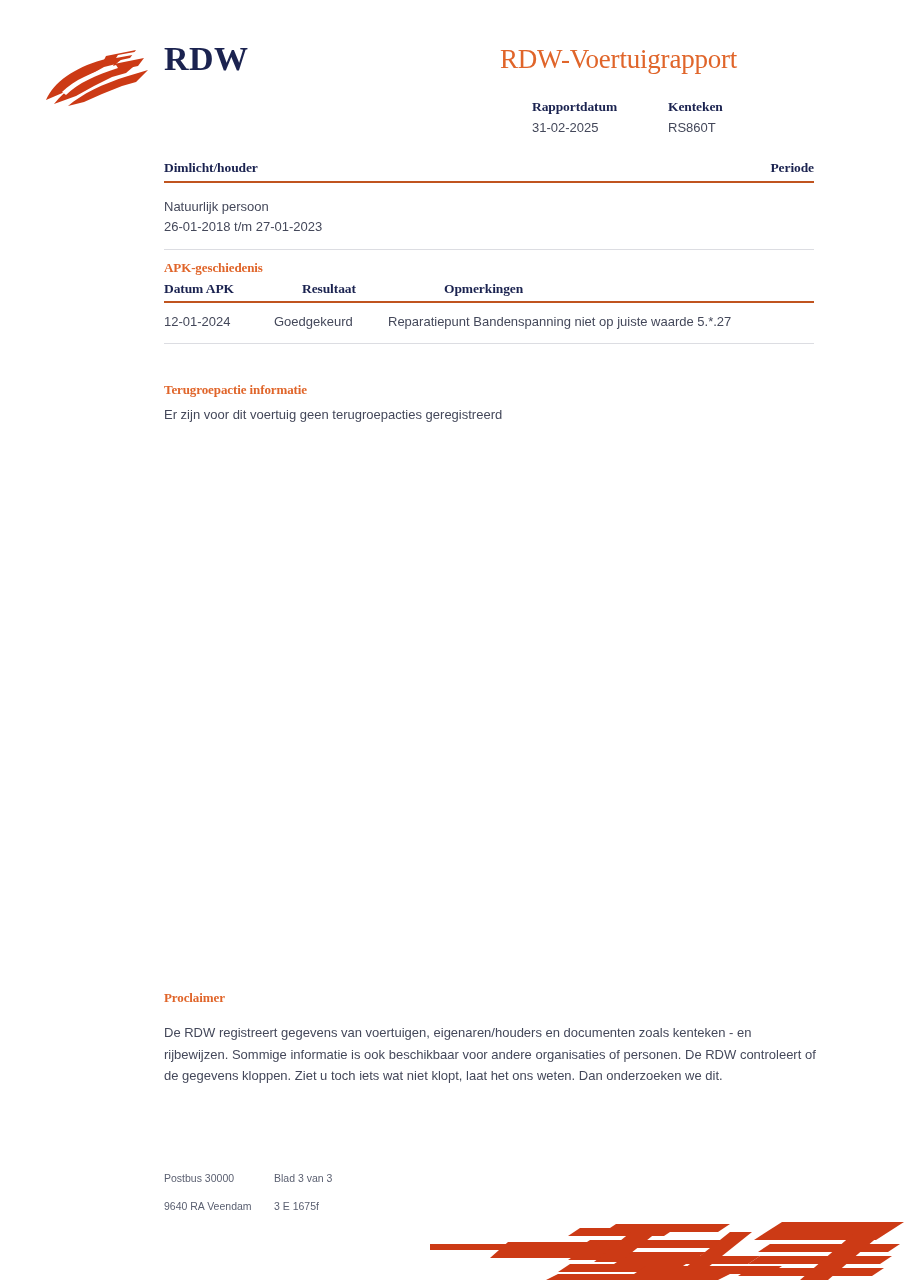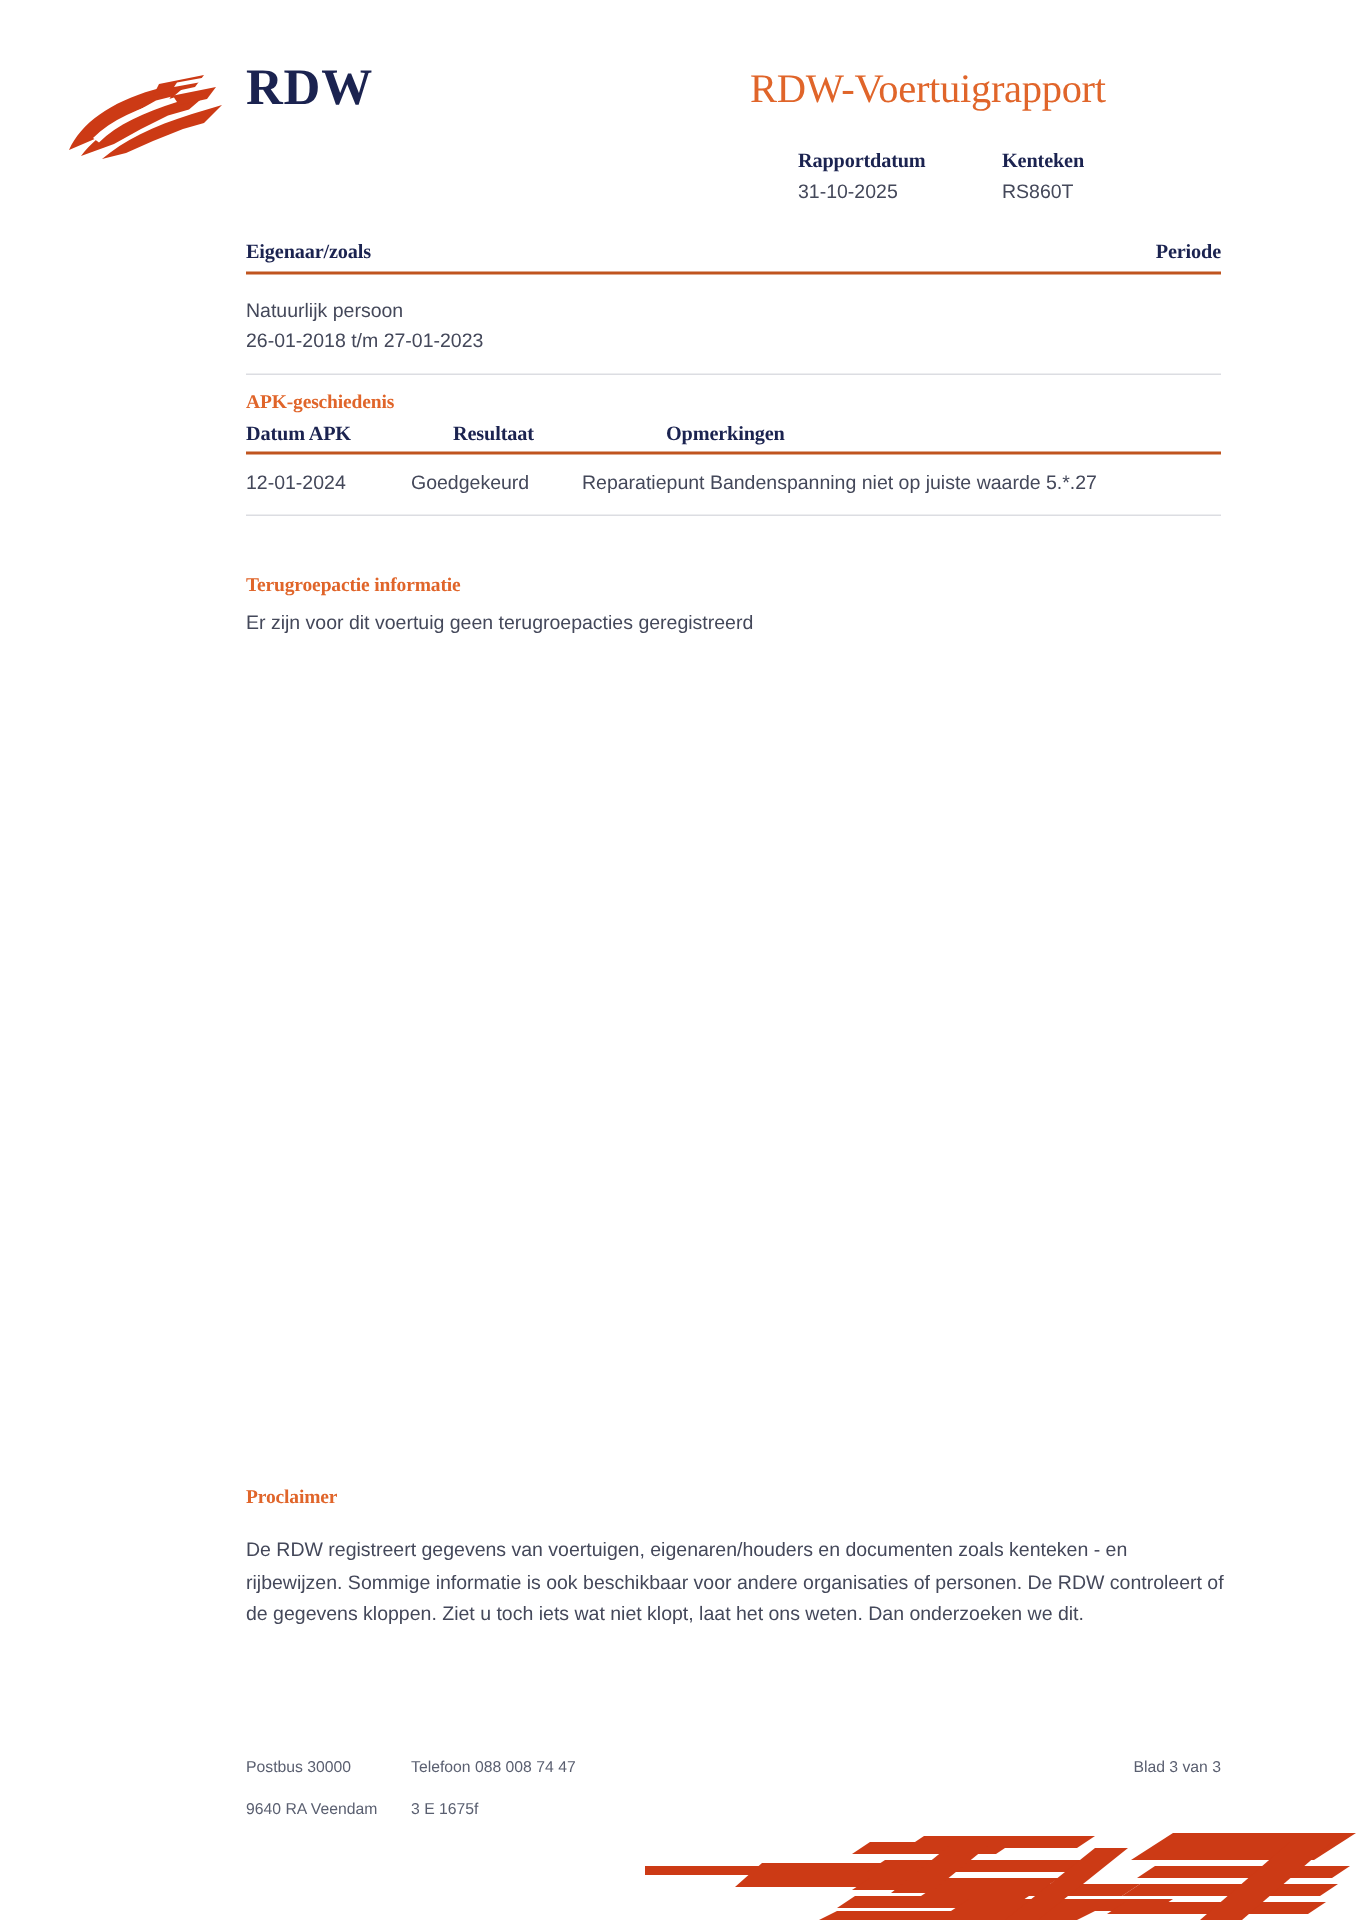--- a/index.html
+++ b/index.html
@@ -111,31 +111,31 @@
     <div class="meta-row">
       <div class="meta-col">
         <div class="meta-label">Rapportdatum</div>
       </div>
       <div class="meta-col">
         <div class="meta-label">Kenteken</div>
       </div>
     </div>
     <div class="meta-row">
       <div class="meta-col">
-        <div class="meta-value">31-10-2025</div>
+        <div class="meta-value">31-02-2025</div>
       </div>
       <div class="meta-col">
         <div class="meta-value">RS860T</div>
       </div>
     </div>
   </div>
 
   <div class="owner-block">
     <div class="owner-head">
-      <div class="sec-head-serif">Eigenaar/zoals</div>
+      <div class="sec-head-serif">Dimlicht/houder</div>
       <div class="sec-head-serif">Periode</div>
     </div>
     <div class="rule-orange"></div>
     <div class="owner-row">
       <div class="body-text">Natuurlijk persoon</div>
       <div class="body-text">26-01-2018 t/m 27-01-2023</div>
     </div>
     <div class="rule-grey"></div>
   </div>
 
@@ -163,21 +163,20 @@
   </div>
 
   <div class="disc-block">
     <div class="sec-head-orange">Proclaimer</div>
     <div class="body-text">De RDW registreert gegevens van voertuigen, eigenaren/houders en documenten zoals kenteken - en rijbewijzen. Sommige informatie is ook beschikbaar voor andere organisaties of personen. De RDW controleert of de gegevens kloppen. Ziet u toch iets wat niet klopt, laat het ons weten. Dan onderzoeken we dit.</div>
   </div>
 
   <div class="footer">
     <div class="foot-line">
       <div class="f-a">Postbus 30000</div>
-      <div class="f-b">Telefoon 088 008 74 47</div>
       <div class="f-c">Blad 3 van 3</div>
     </div>
     <div class="foot-line">
       <div class="f-a">9640 RA Veendam</div>
       <div class="f-c">3 E 1675f</div>
     </div>
   </div>
 
   <div class="bottom-art">
     <svg viewBox="0 0 474 58" width="474" height="58" preserveAspectRatio="none">

